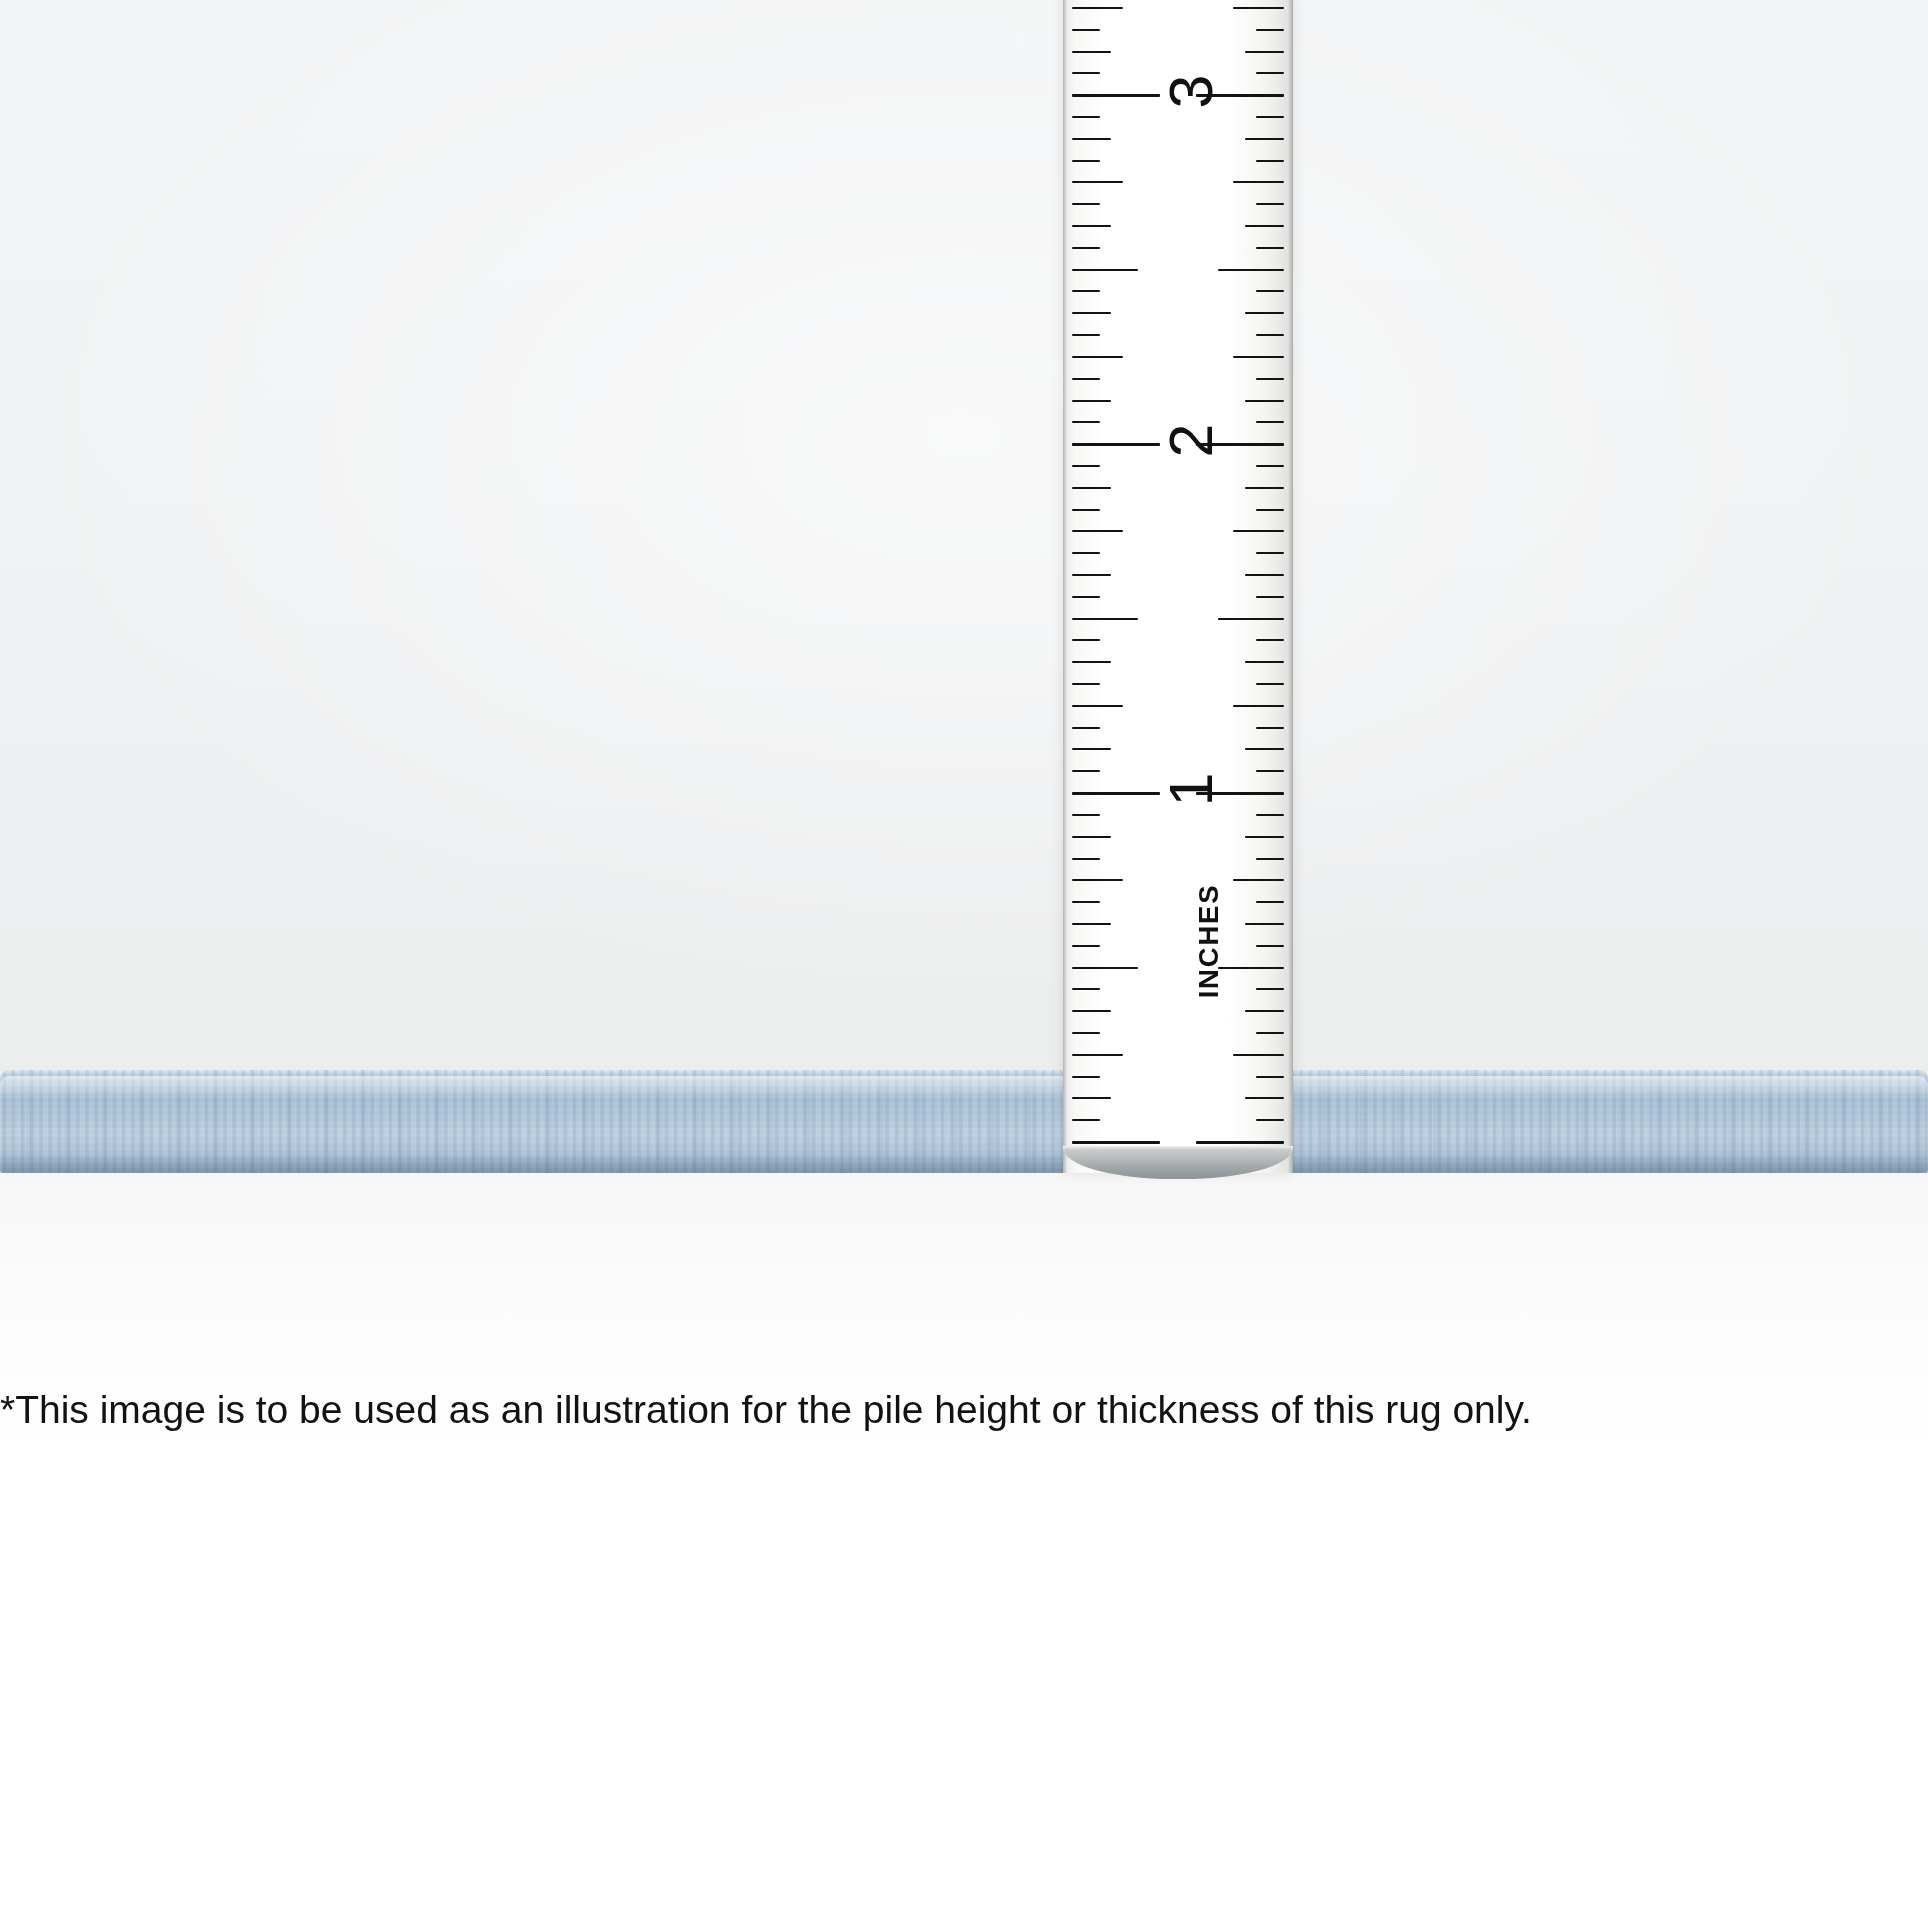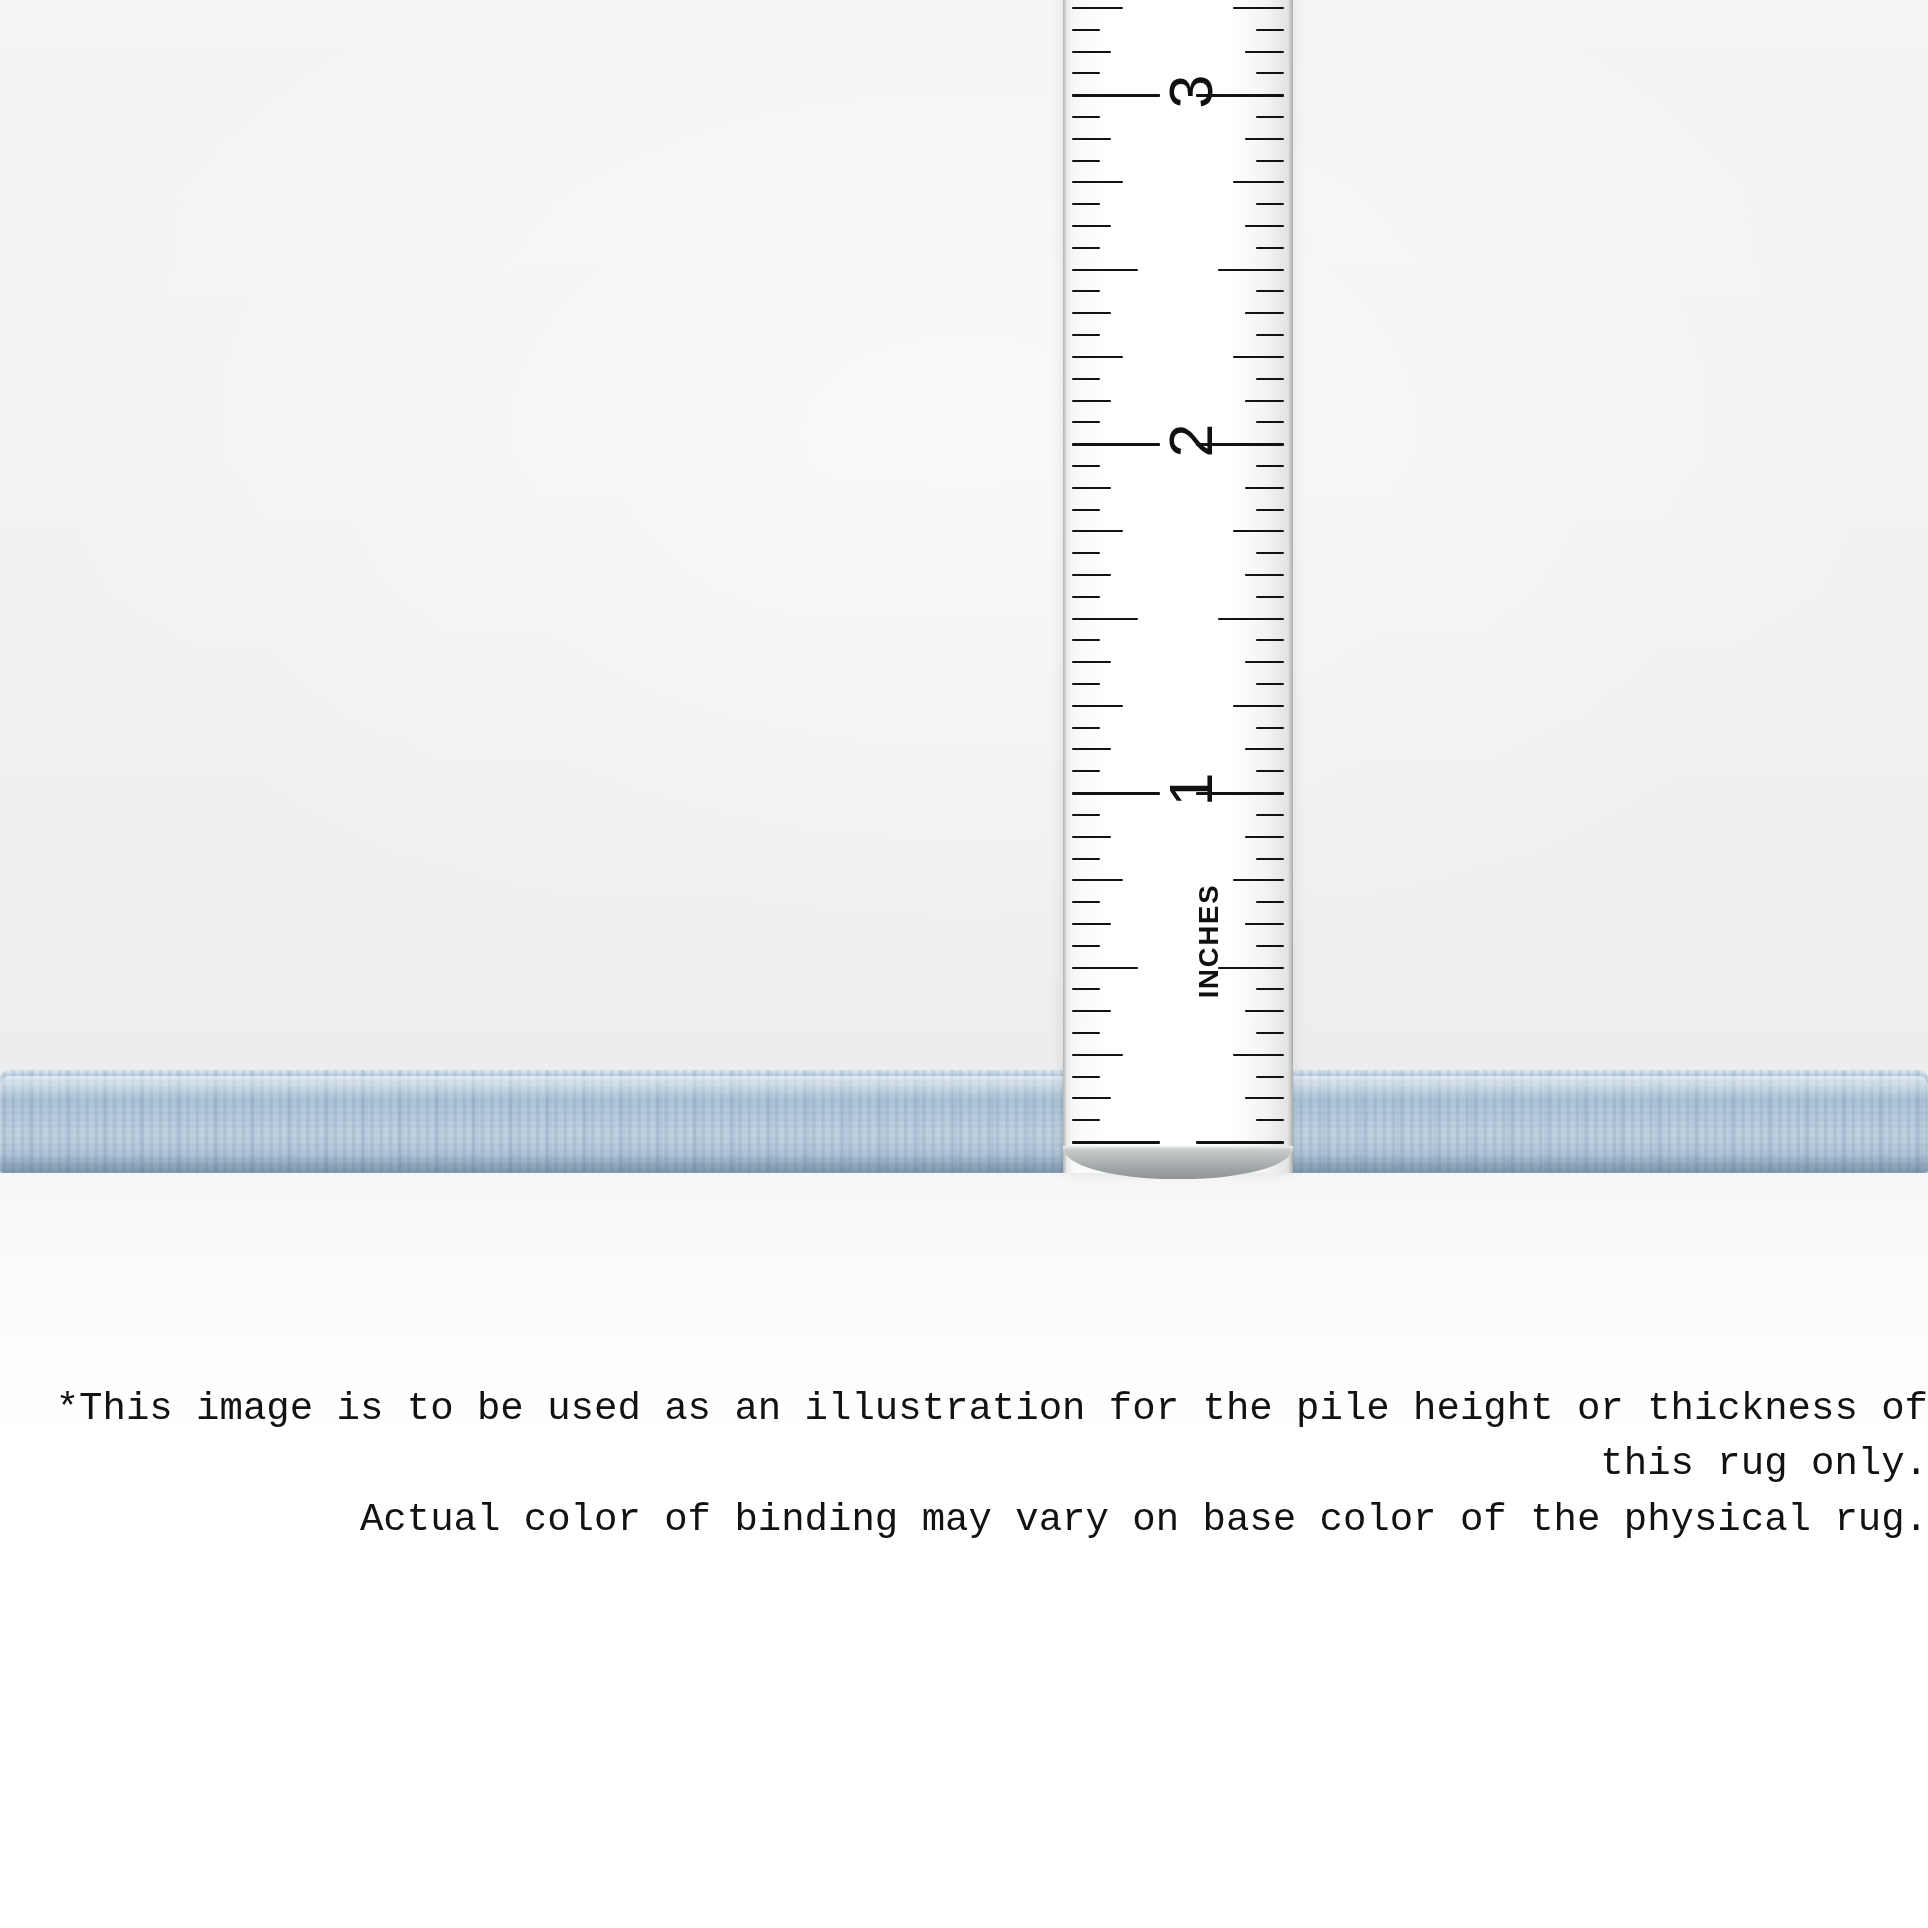--- a/index.html
+++ b/index.html
@@ -225,23 +225,23 @@
     transform: rotate(-90deg);
     transform-origin: center center;
   }
 
   
   .caption {
     position: absolute;
     left: 0;
     top: 1382px;
     width: 1928px;
-    text-align: right;
+    text-align: left;
     color: #121212;
-    font-family: Liberation Mono, monospace;
+    font-family: Liberation Sans, sans-serif;
     font-size: 39px;
     line-height: 1.42;
     font-weight: 400;
   }
   .caption .line { display: block; }
 </style>
 </head>
 <body>
 
 <div class="scene">
@@ -374,17 +374,16 @@
     <div class="num" id="num-1" style="top: 764px;">1</div>
     <div class="num" id="num-2" style="top: 415px;">2</div>
     <div class="num" id="num-3" style="top: 66px;">3</div>
 
     <div class="inches-label" id="inches-label" style="top: 930px;">INCHES</div>
   </div>
   <div class="ruler-tip"></div>
 
   <div class="caption">
     <span class="line">*This image is to be used as an illustration for the pile height or thickness of this rug only.</span>
-    <span class="line">Actual color of binding may vary on base color of the physical rug.</span>
   </div>
 
 </div>
 
 
 </body></html>

